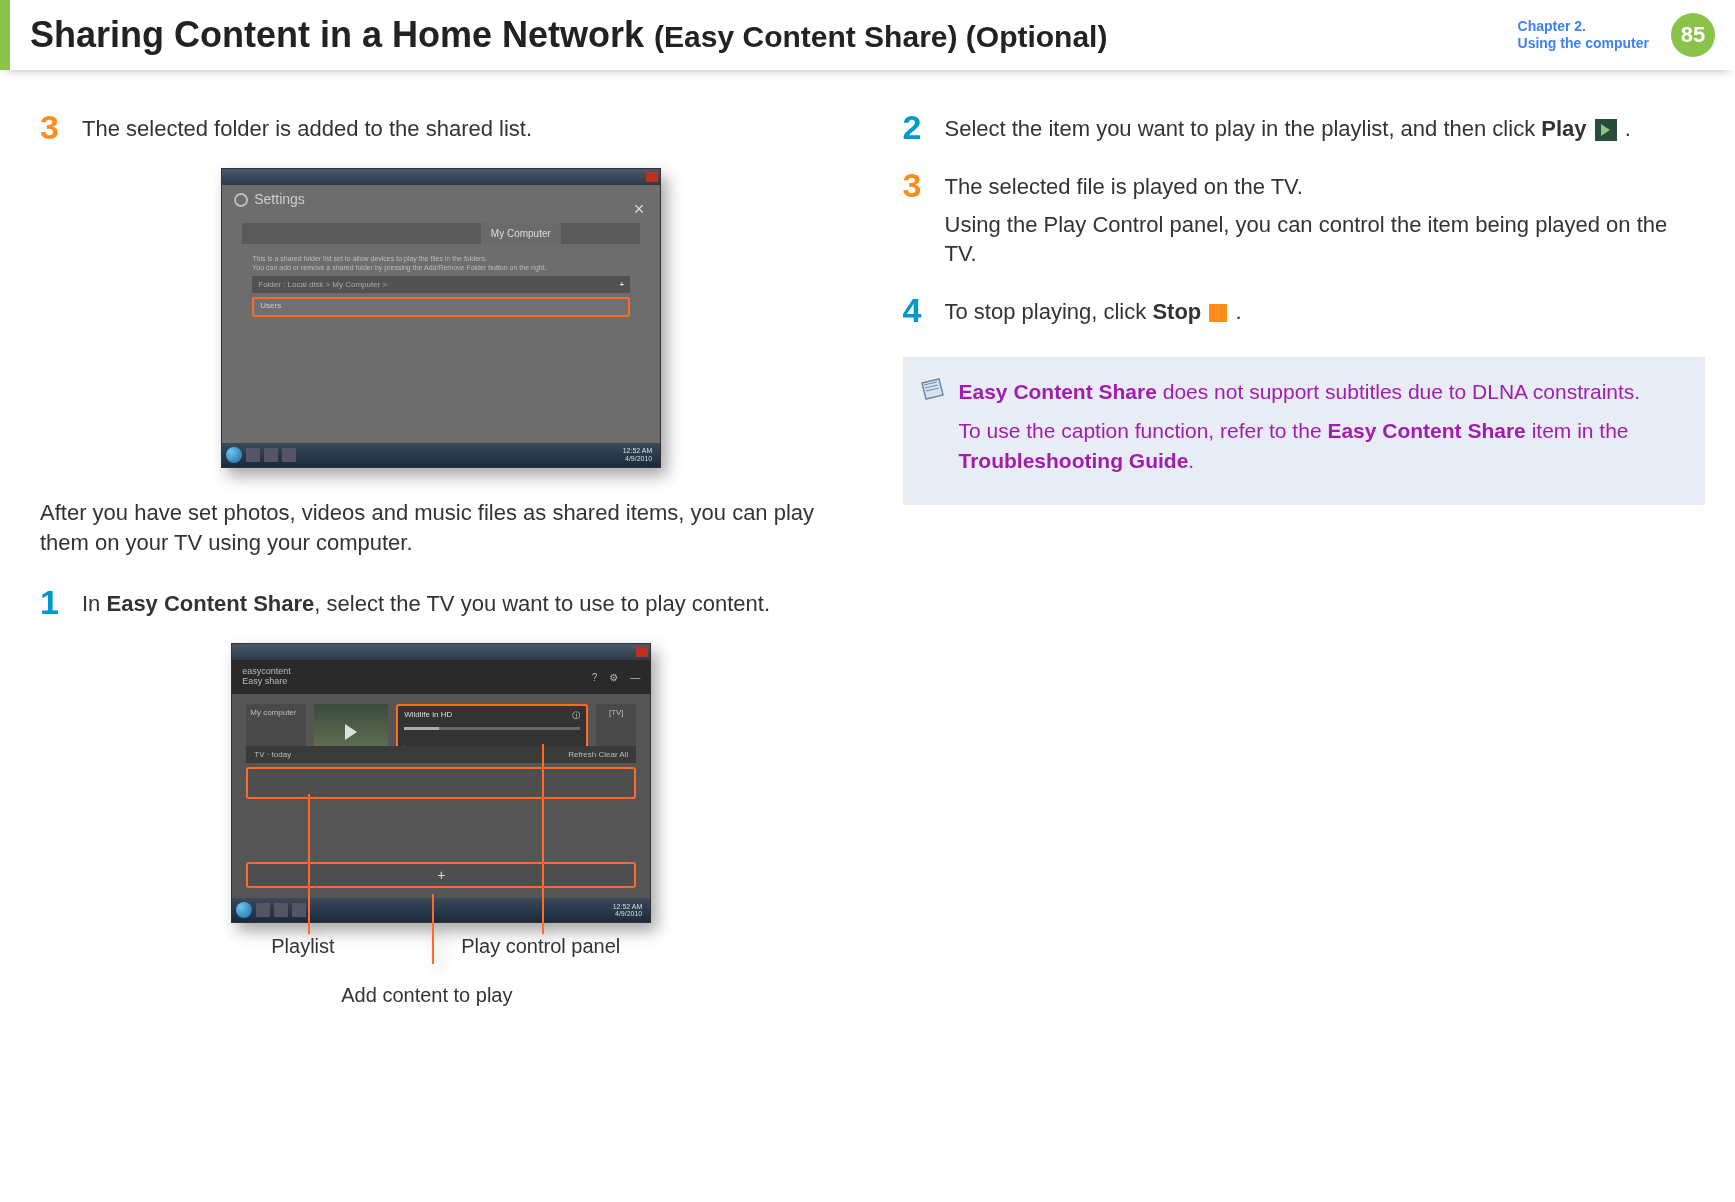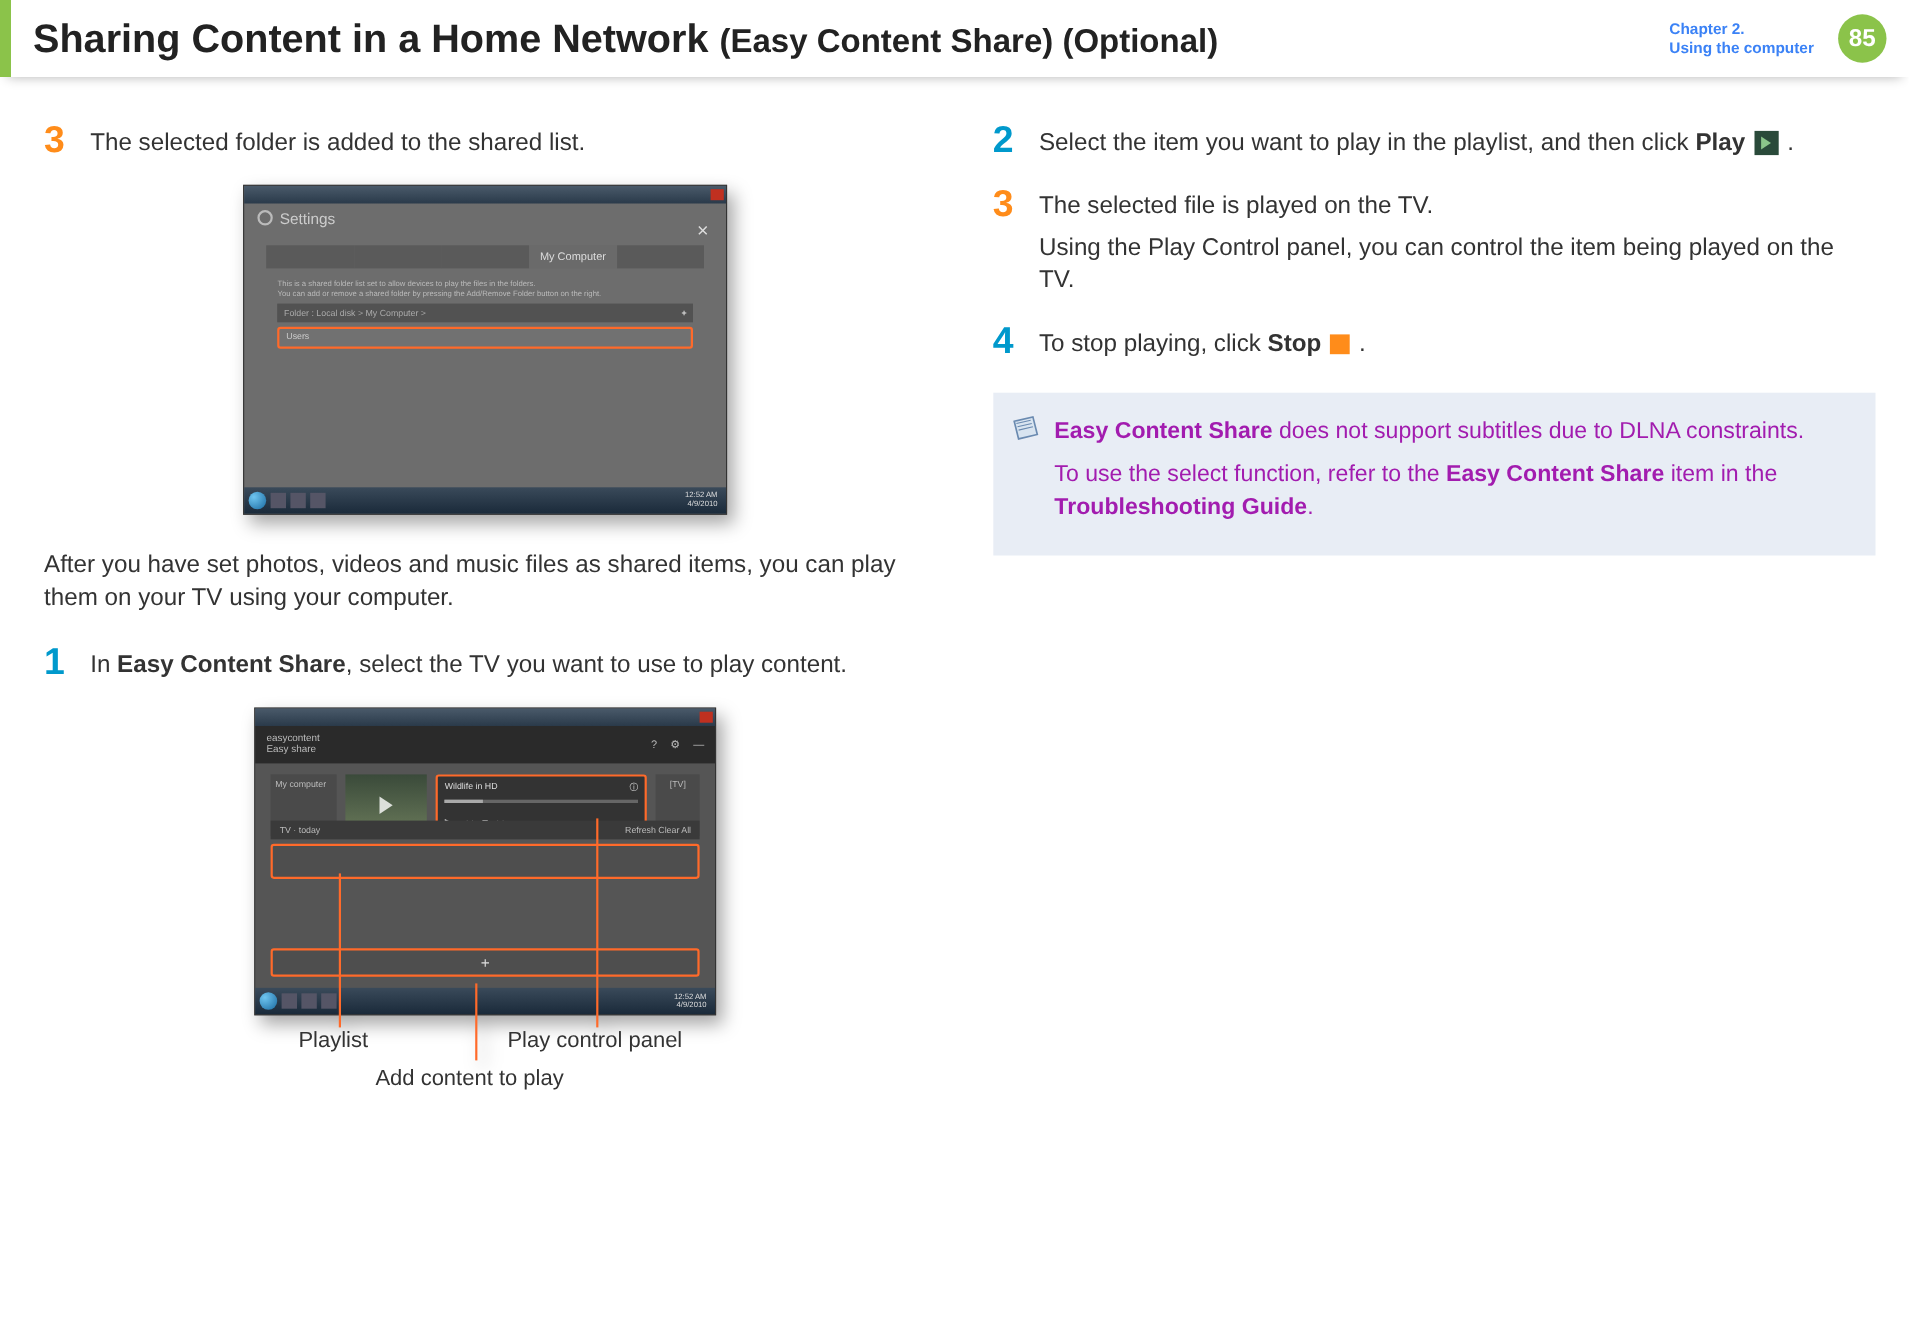--- a/index.html
+++ b/index.html
@@ -107,21 +107,21 @@
   }
   .ss-redclose {
     width: 12px; height: 10px;
     background: #c03020;
   }
   .ss-settings {
     font-size: 14px;
     color: #ccc;
     padding: 6px 12px;
     display: flex;
-    align-items: flex-start;
+    align-items: flex-end;
     gap: 6px;
   }
   .ss-gear {
     width: 14px; height: 14px;
     border: 2px solid #bbb;
     border-radius: 50%;
   }
   .ss-close-x {
     position: absolute;
     top: 30px;
@@ -528,21 +528,21 @@
         </div>
 
         <div class="callout-line" style="left:76px; top:150px; height:140px;"></div>
         <div class="callout-line" style="left:200px; top:250px; height:70px;"></div>
         <div class="callout-line" style="left:310px; top:100px; height:190px;"></div>
       </div>
     </div>
     <div class="callouts">
       <div class="callout-label" style="left:40px; top:6px;">Playlist</div>
       <div class="callout-label" style="left:230px; top:6px;">Play control panel</div>
-      <div class="callout-label" style="left:110px; top:40px;">Add content to play</div>
+      <div class="callout-label" style="left:110px; top:55px;">Add content to play</div>
     </div>
   </div>
 
   <div class="col">
 
     <div class="step">
       <div class="step-num num-blue">2</div>
       <div class="step-text">
         <span>Select the item you want to play in the playlist, and then click </span><b>Play</b>
         <span class="play-icon"></span><span> .</span>
@@ -569,18 +569,18 @@
       <div class="note-icon">
         <svg viewBox="0 0 28 24">
             <path d="M3 6 L20 2 L24 18 L7 22 Z" fill="#d8e4f0" stroke="#6a8ab0" stroke-width="1.5"></path>
             <path d="M5 8 L18 5 M6 11 L19 8 M7 14 L20 11" stroke="#6a8ab0" stroke-width="1"></path>
           </svg>
       </div>
       <p>
         <b>Easy Content Share</b><span> does not support subtitles due to DLNA constraints.</span>
       </p>
       <p>
-        <span>To use the select function, refer to the </span><b>Easy Content Share</b><span> item in the </span><b>Troubleshooting Guide</b><span>.</span>
+        <span>To use the caption function, refer to the </span><b>Easy Content Share</b><span> item in the </span><b>Troubleshooting Guide</b><span>.</span>
       </p>
     </div>
 
   </div>
 </div>
 
 </body></html>

